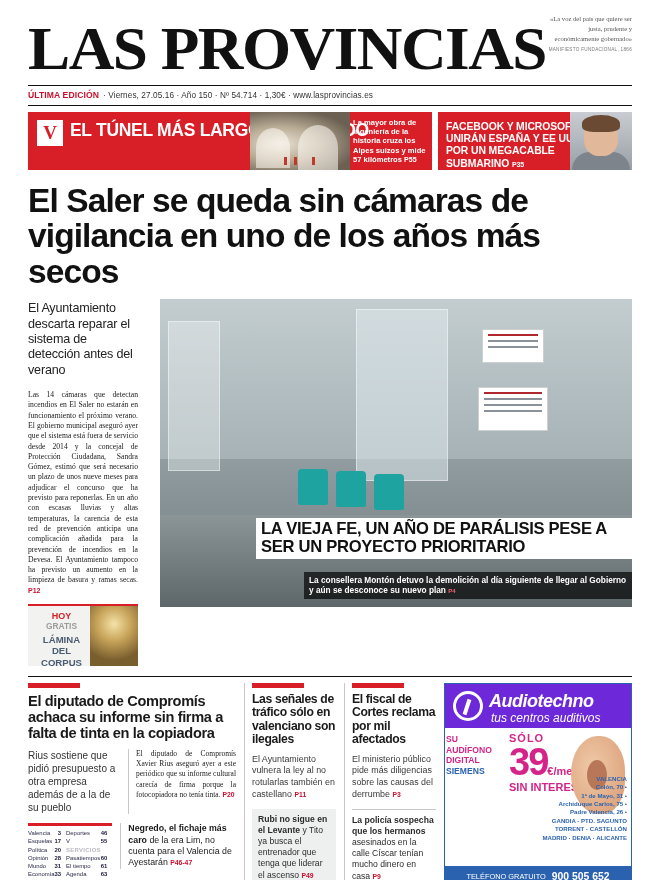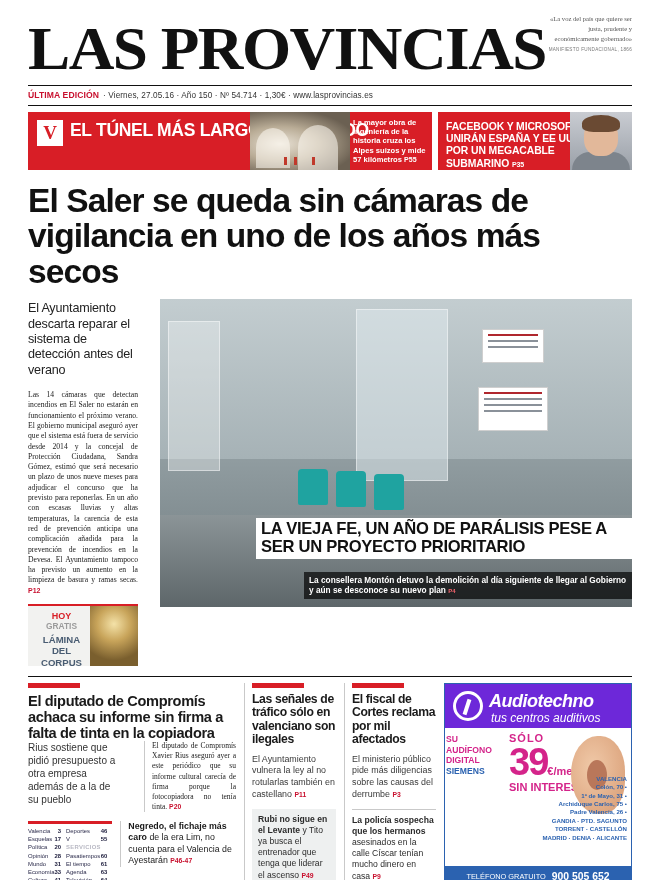--- a/index.html
+++ b/index.html
@@ -163,21 +163,21 @@
   
   .bottom { display: flex; gap: 8px; margin-top: 10px; border-top: 1px solid #111; padding-top: 6px; }
   .bcol { position: relative; }
   .b1 { flex: 0 0 208px; }
   .b2 { flex: 0 0 92px; border-left: 1px solid #c9c9c9; padding-left: 7px; }
   .b3 { flex: 0 0 92px; border-left: 1px solid #c9c9c9; padding-left: 7px; }
   .b4 { flex: 1 1 auto; }
   .redbar { width: 52px; height: 5px; background: #d81e26; margin-bottom: 5px; }
   .bhead { font-weight: bold; font-size: 14.6px; line-height: 1.1; letter-spacing: -.35px; }
   .bhead.sm { font-size: 12.2px; }
-  .b1row { display: flex; gap: 24px; }
+  .b1row { display: flex; gap: 8px; margin-top: 8px; }
   .b1a { flex: 0 0 92px; font-size: 10px; line-height: 1.3; color: #333; }
   .b1b { flex: 1 1 auto; font-family: "Liberation Serif", serif; font-size: 7.5px;
     line-height: 1.35; text-align: justify; border-left: 1px solid #c9c9c9; padding-left: 7px; }
   .ref { color: #c8102e; font-weight: bold; font-family: "Liberation Sans", sans-serif; font-size: 6.8px; }
 
   .bsub { font-size: 8.9px; line-height: 1.32; color: #3a3a3a; margin-top: 7px; }
 
   
   .indexbox { margin-top: 9px; border-top: 3px solid #d81e26; padding-top: 3px; width: 112px; }
   .indextbl { width: 100%; border-collapse: collapse; font-size: 5.9px; color: #2a2a4a; }

